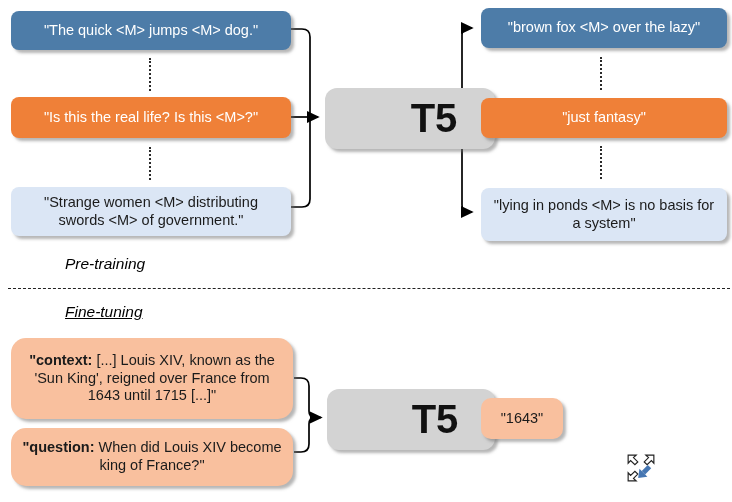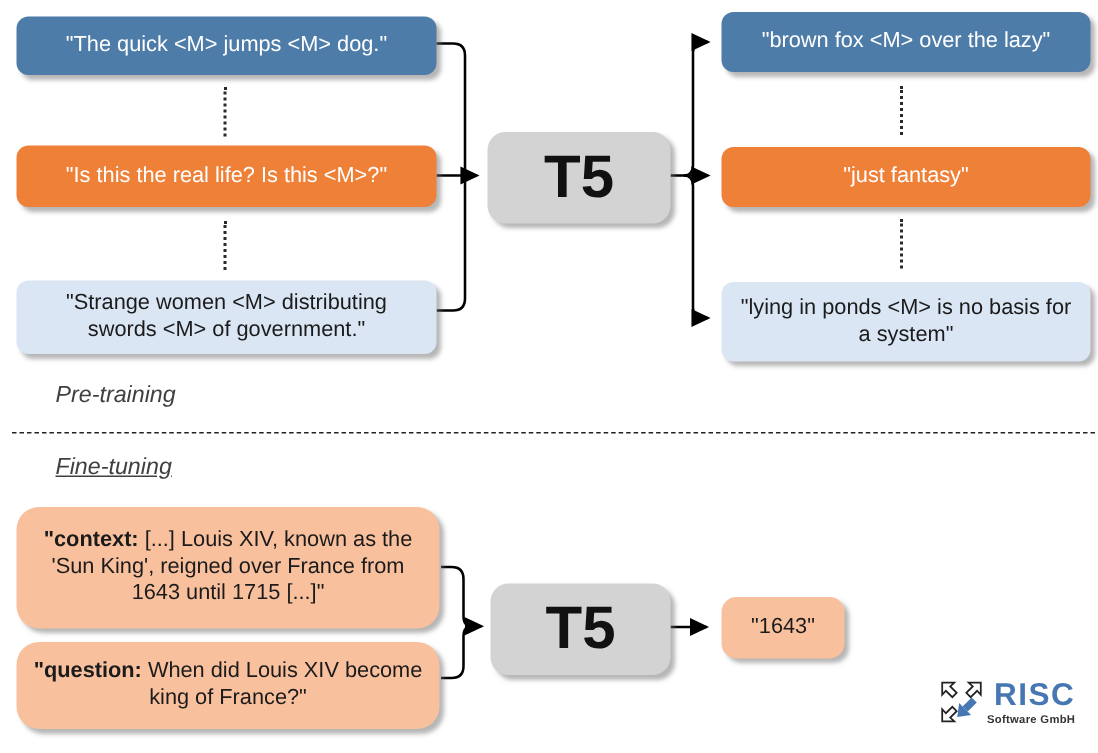--- a/index.html
+++ b/index.html
@@ -7,24 +7,24 @@
           font-family:"Liberation Sans", sans-serif;color:#1b1b1b;}
   svg.overlay{position:absolute;left:0;top:0;z-index:1;}
   .box{position:absolute;display:flex;align-items:center;justify-content:center;text-align:center;
        font-size:14.5px;line-height:1.22;border-radius:8px;box-sizing:border-box;padding:3px 9px;
        box-shadow:3px 3px 3px rgba(110,110,110,.5);z-index:2;}
   .text-light{color:#ffffff;}
   .text-dark{color:#1b1b1b;}
   .rounded-lg{border-radius:15px;}
   .model-box{position:absolute;display:flex;align-items:center;justify-content:center;
        border-radius:12px;box-shadow:3px 3px 3px rgba(110,110,110,.5);z-index:2;
-       font-size:40px;font-weight:bold;color:#111;}
+       font-size:40px;font-weight:bold;color:#111;padding-left:48px;}
   .dots{position:absolute;width:0;border-left:2.6px dotted #2a2a2a;z-index:1;}
   .divider{position:absolute;left:8px;right:2px;border-top:1.7px dashed #222;z-index:1;}
-  .section-label{position:absolute;font-size:15.5px;font-style:italic;color:#404040;z-index:2;}
+  .section-label{position:absolute;font-size:15.5px;font-style:italic;color:#000000;z-index:2;margin-left:28px;}
   .logo{position:absolute;display:flex;align-items:flex-start;z-index:2;}
   .logo-text{display:flex;flex-direction:column;align-items:flex-end;margin-left:2px;}
   .logo-title{font-size:21px;font-weight:bold;letter-spacing:1px;line-height:1;}
   .logo-sub{font-size:7.5px;font-weight:bold;color:#333;margin-top:1px;letter-spacing:.2px;}
   .bold-prefix{font-weight:bold;}
 </style>
 </head>
 <body>
 
 <div class="canvas">
@@ -106,19 +106,15 @@
       <g stroke="#222" stroke-width="1.1" fill="#fff" stroke-linejoin="miter">
         <path d="M2,9.5 L2,2 L9.5,2 L7,4.3 L11,8.3 L8.3,11 L4.3,7 Z"></path>
         <path d="M26,9.5 L26,2 L18.5,2 L21,4.3 L17,8.3 L19.7,11 L23.7,7 Z"></path>
         <path d="M2,18.5 L2,26 L9.5,26 L7,23.7 L11,19.7 L8.3,17 L4.3,21 Z"></path>
       </g>
       <g transform="rotate(135 17.5 17.5)" fill="#4677b3">
         <rect x="11" y="15.5" width="8" height="4.5"></rect>
         <polygon points="19,12.5 26,17.7 19,23"></polygon>
       </g>
     </svg>
-    <div class="logo-text">
-      <div class="logo-title" style="color: rgb(70, 119, 179);">RISC</div>
-      <div class="logo-sub">Software GmbH</div>
-    </div>
   </div>
 
 </div>
 
 </body></html>

